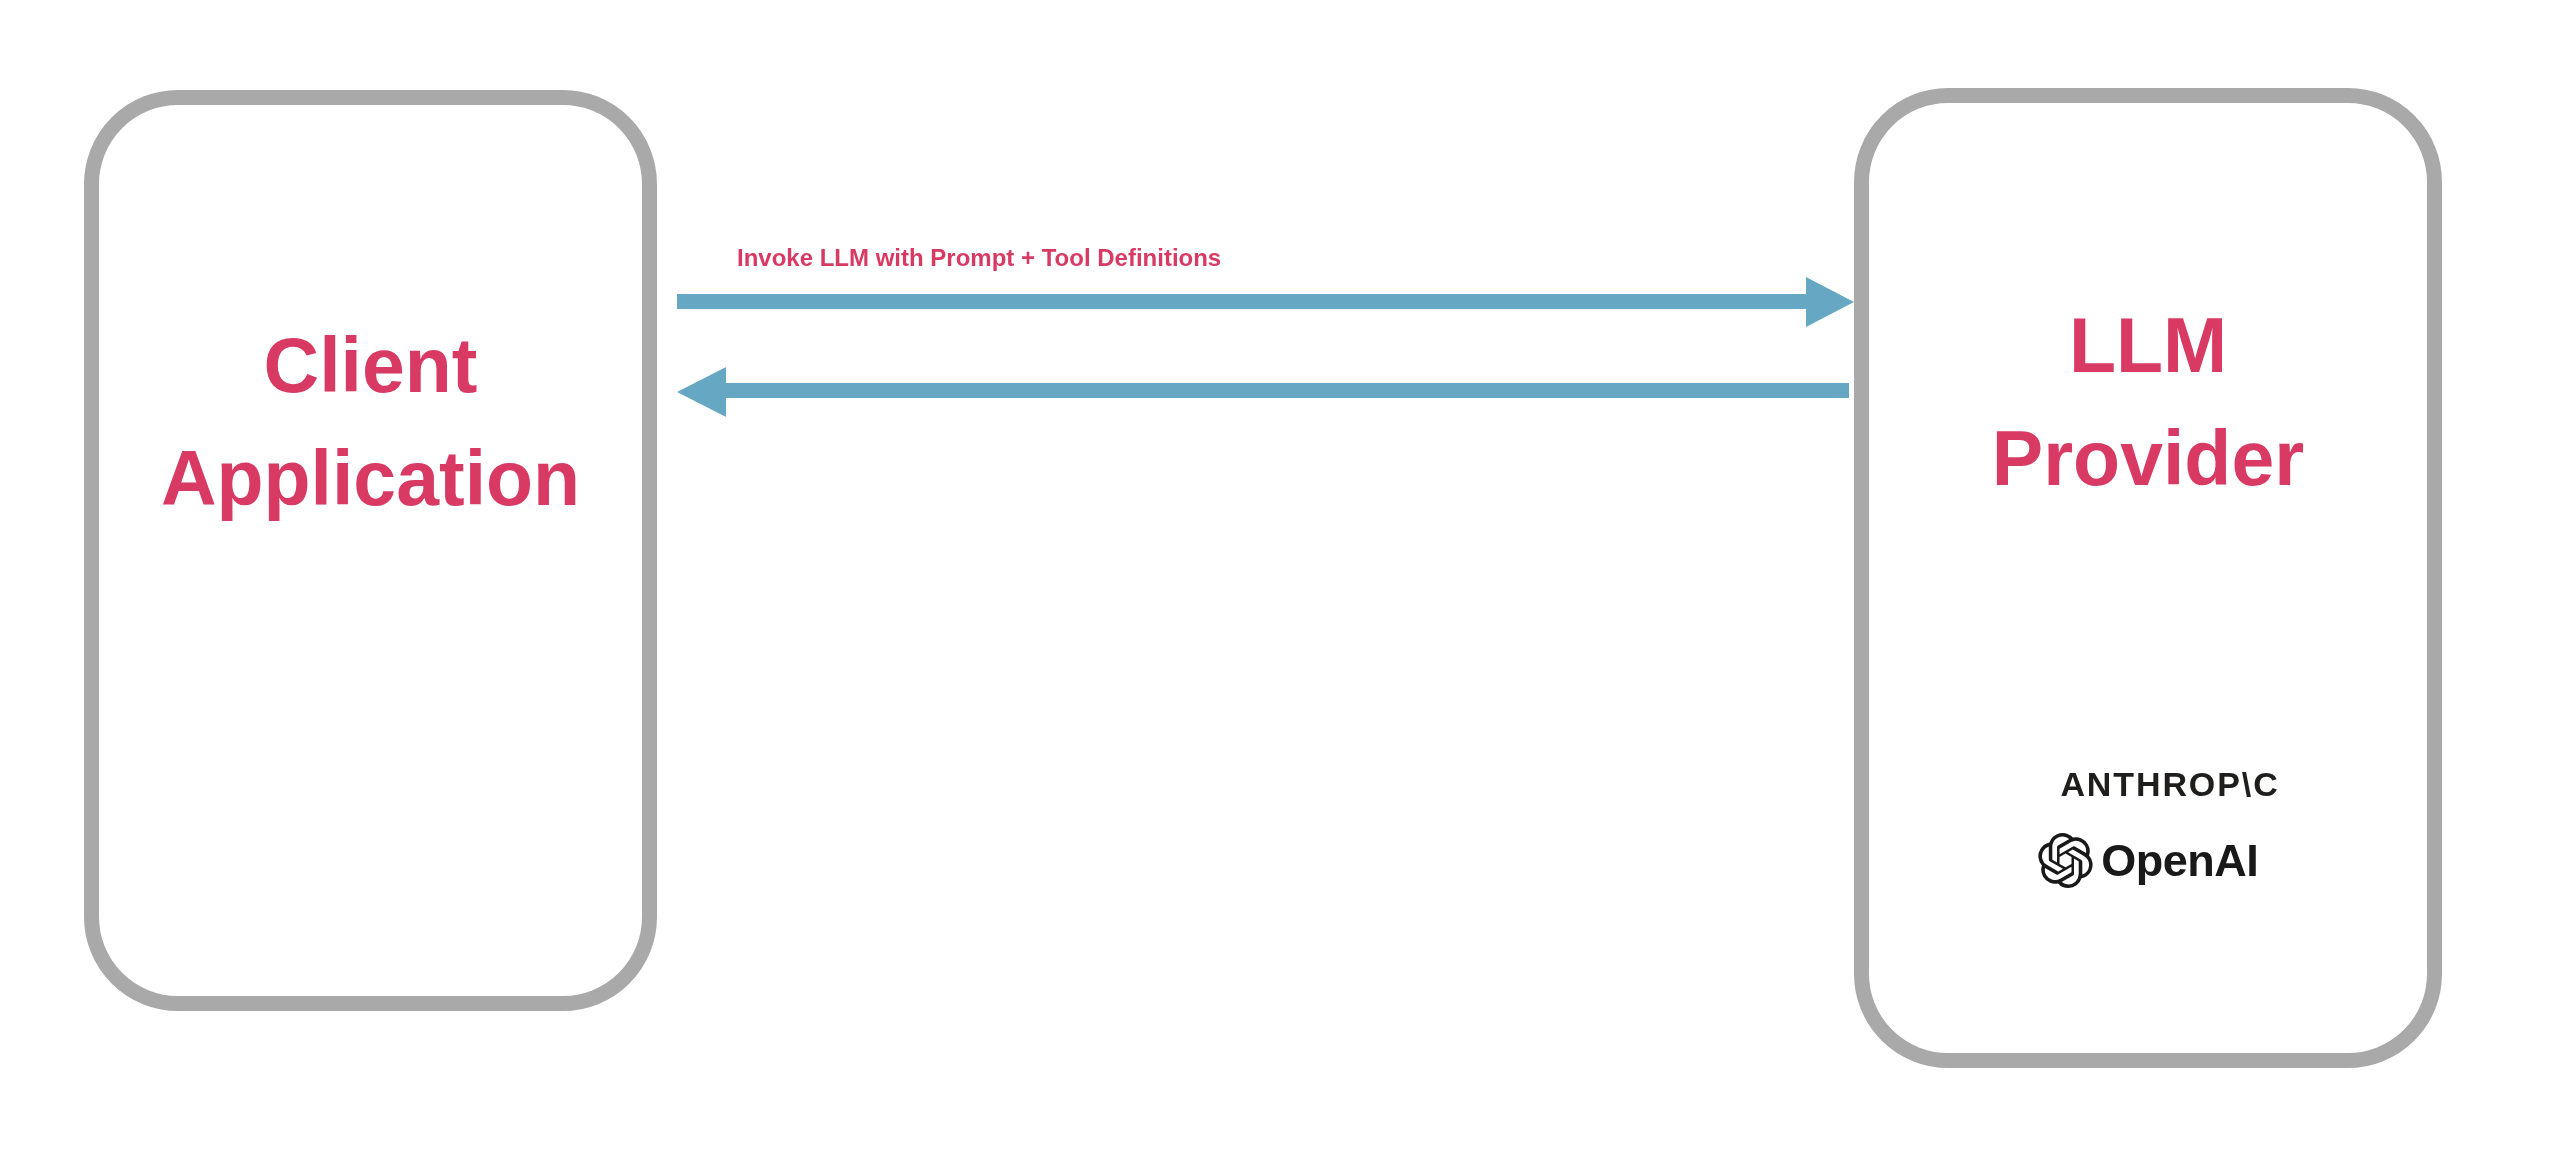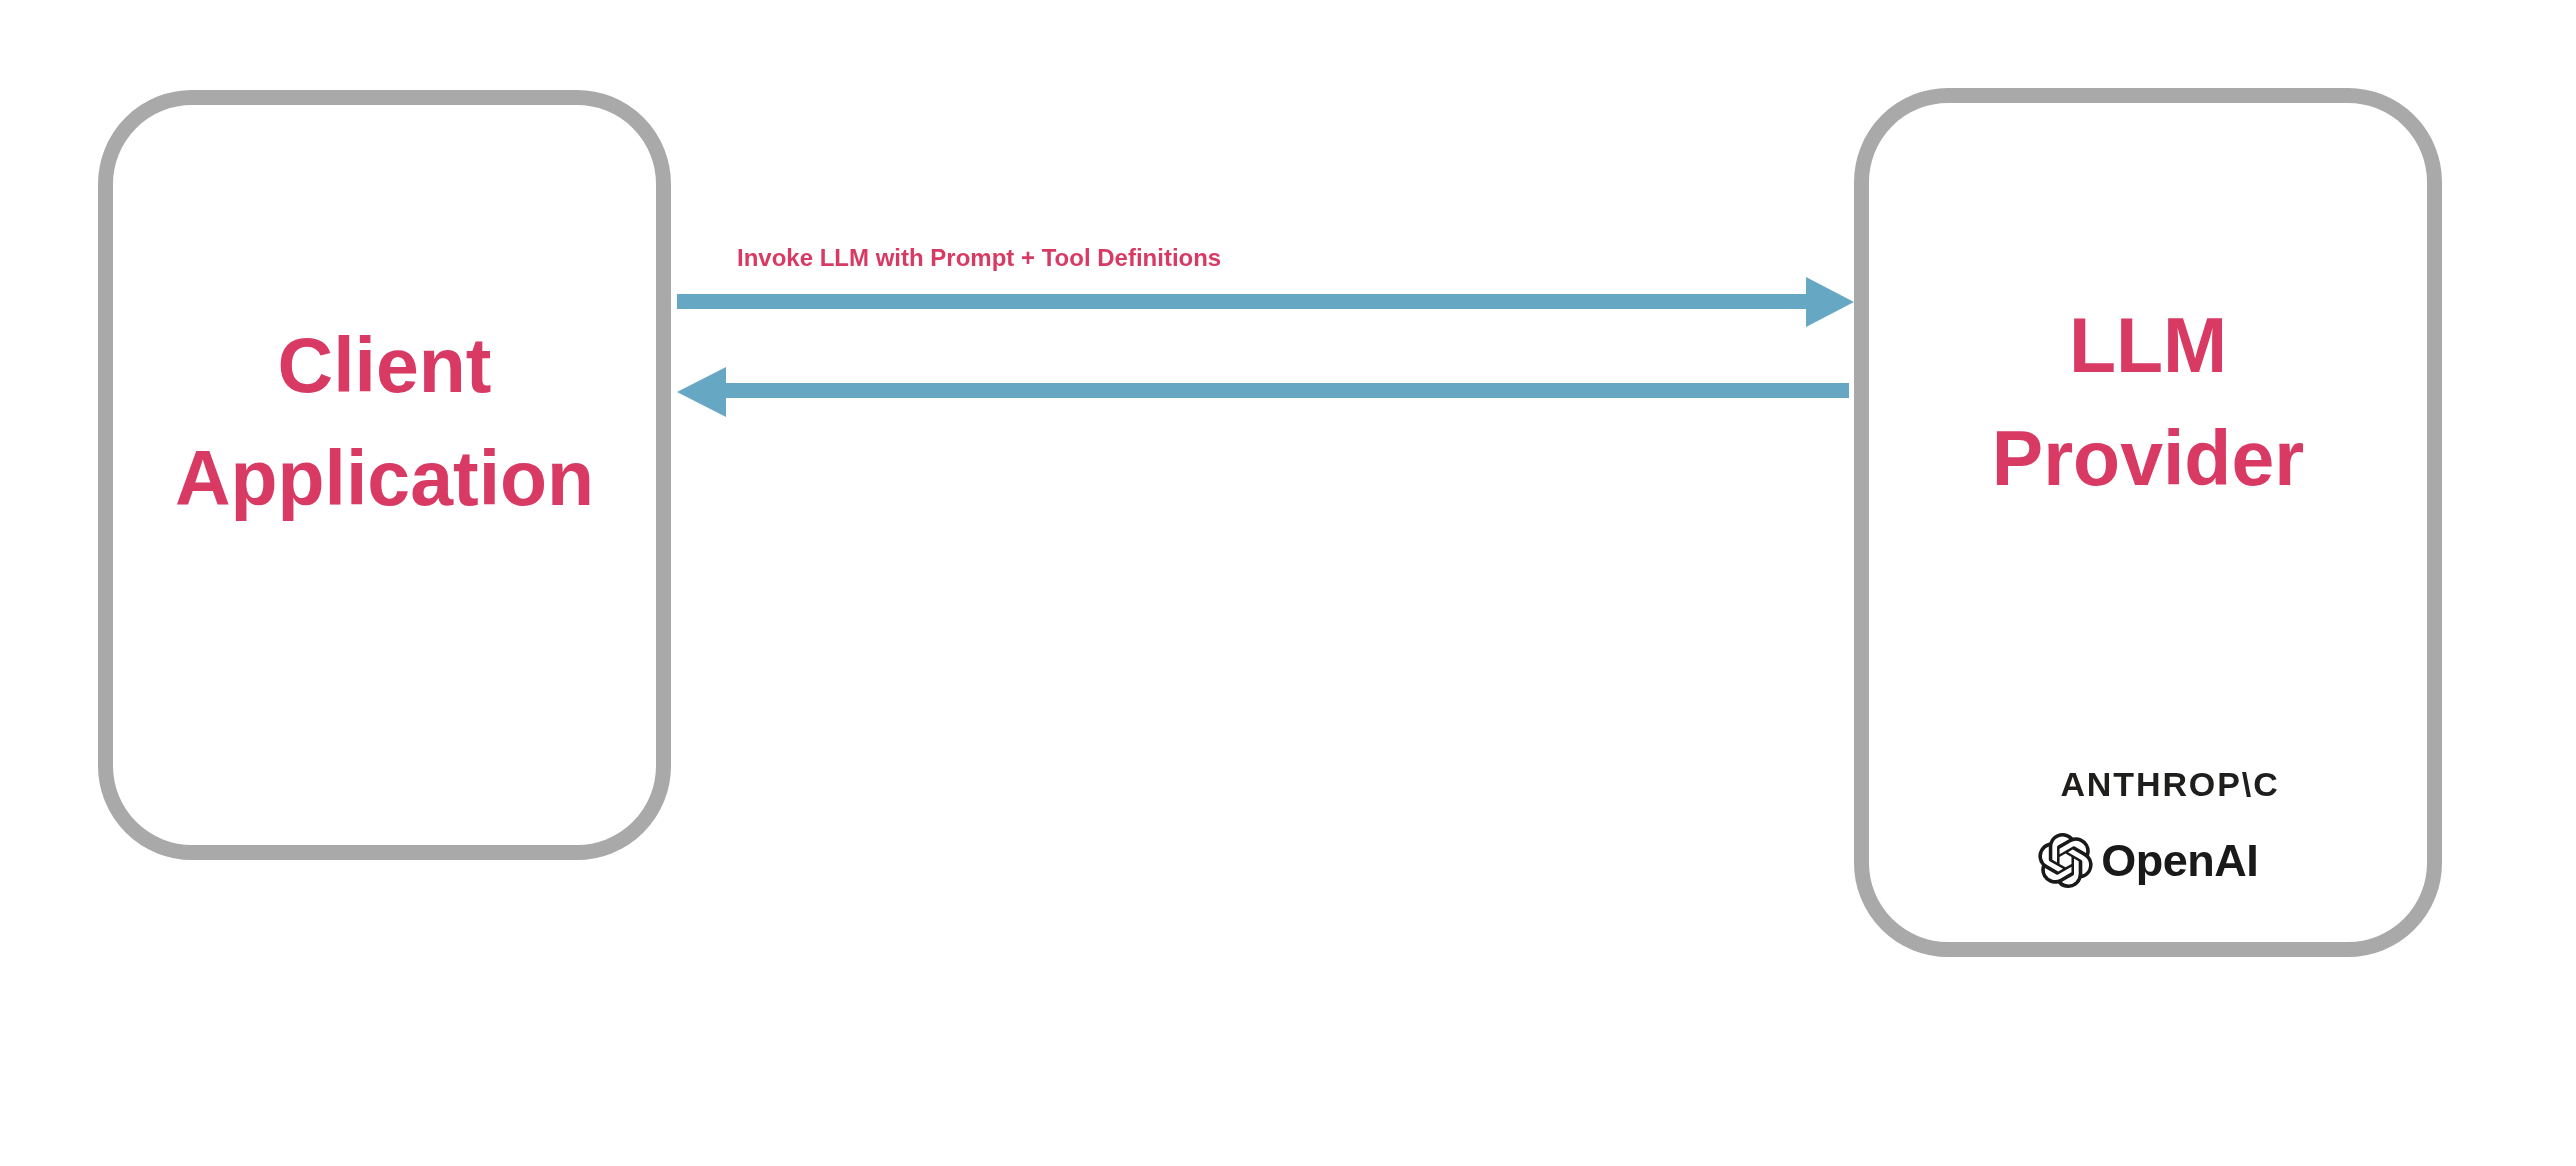--- a/index.html
+++ b/index.html
@@ -17,22 +17,22 @@
   }
 
   
   .box {
     position: absolute;
     box-sizing: border-box;
     border: 15px solid #a9a9a9;
     border-radius: 94px;
     background: #ffffff;
   }
-  .client-box   { left: 98px;  top: 90px; width: 573px; height: 770px; }
-  .provider-box { left: 1854px; top: 88px; width: 588px; height: 869px; }
+  .client-box   { left: 84px;  top: 90px; width: 573px; height: 921px; }
+  .provider-box { left: 1854px; top: 88px; width: 588px; height: 980px; }
 
   .box-title {
     position: absolute;
     left: 0; right: 0;
     text-align: center;
     color: #d83a64;
     font-size: 77px;
     font-weight: 700;
     line-height: 113px;
     white-space: pre-line;

